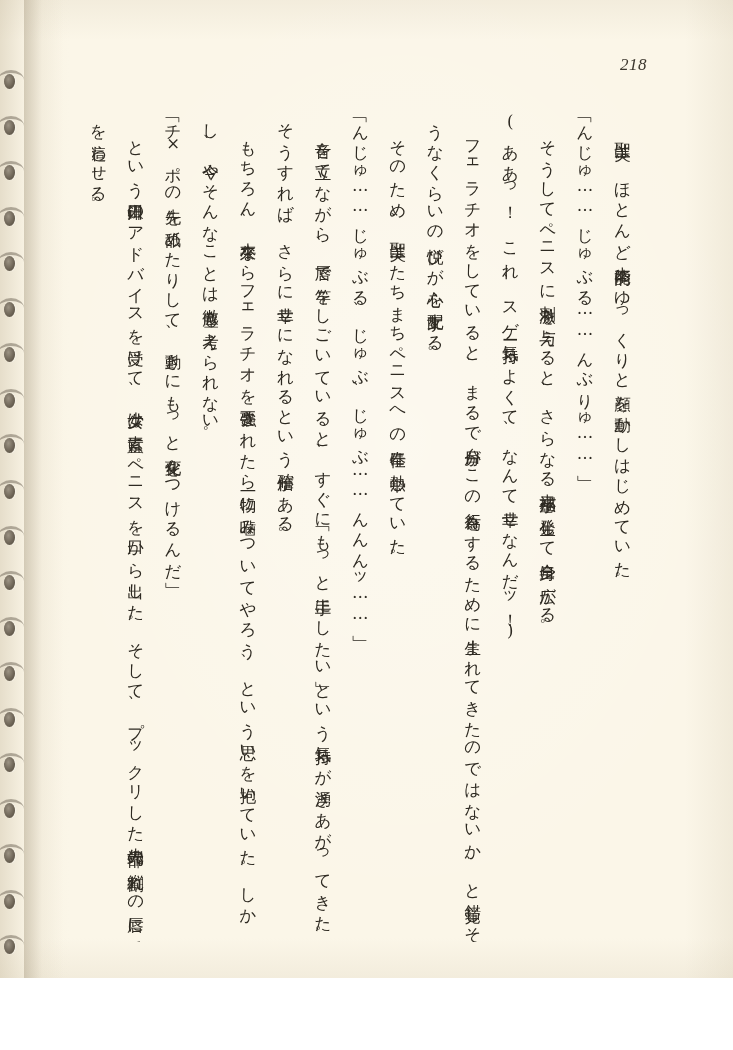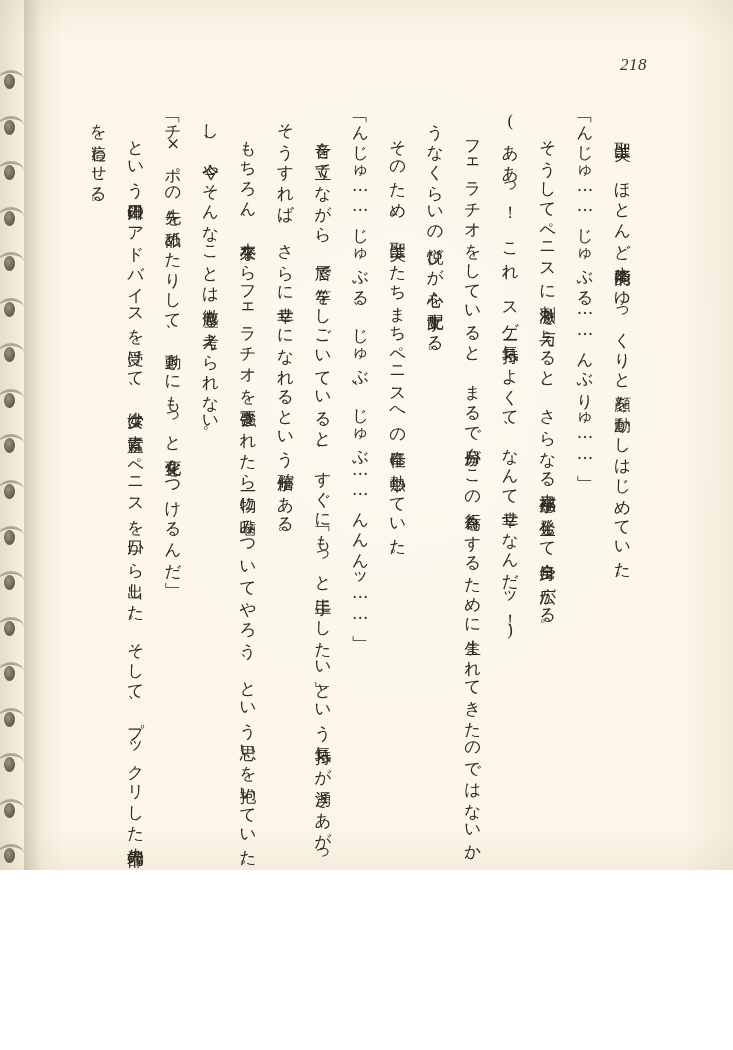--- a/index.html
+++ b/index.html
@@ -11,21 +11,21 @@
     width: 733px;
     height: 1050px;
     overflow: hidden;
     font-family: "Liberation Serif", serif;
   }
 
   
   #page {
     position: relative;
     width: 733px;
-    height: 870px;
+    height: 978px;
     background: #fbf6e8;
     overflow: hidden;
   }
 
   
   #page::after {
     content: "";
     position: absolute;
     inset: 0;
     pointer-events: none;

